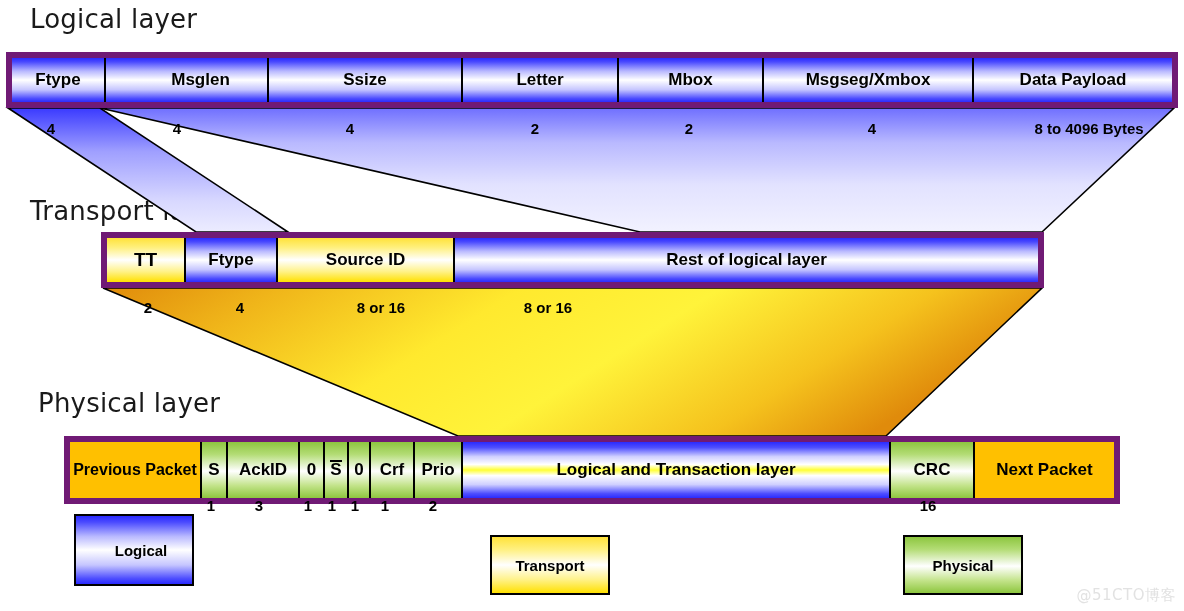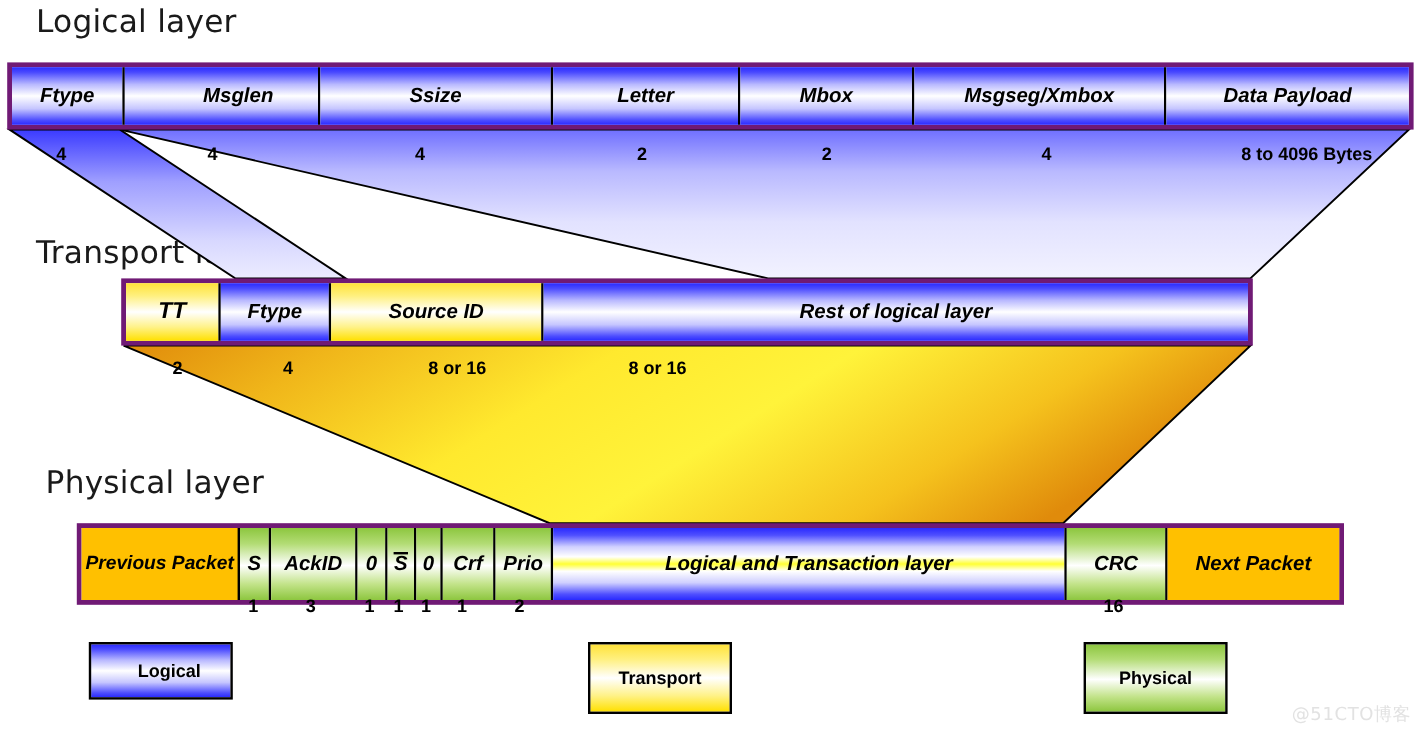--- a/index.html
+++ b/index.html
@@ -10,21 +10,21 @@
   
   .layer-title{position:absolute;font-family:"DejaVu Sans",sans-serif;
       font-size:26px;font-weight:400;color:#1a1a1a;white-space:nowrap;
       letter-spacing:.2px;}
 
   
   #connectors{position:absolute;left:0;top:0;width:1184px;height:611px;z-index:1;}
 
   
   .bar{position:absolute;z-index:3;display:flex;box-sizing:border-box;
-       border:4px solid #701a75;font-style:italic;}
+       border:6px solid #701a75;}
   .cell{position:relative;box-sizing:border-box;display:flex;
         align-items:center;justify-content:center;text-align:center;
         font-weight:bold;color:#000;line-height:1.04;
         border-right:2px solid #000;overflow:hidden;}
   .cell:last-child{border-right:none;}
 
   
   .g-blue{background:linear-gradient(to bottom,
       #2a2aff 0%, #4a4aff 9%, #b9b9ff 30%, #ffffff 50%,
       #c6c6ff 72%, #4d4dff 92%, #2a2aff 100%);}
@@ -145,21 +145,21 @@
 
   <div class="size-label" style="left:186px;top:497px;width:50px;">1</div>
   <div class="size-label" style="left:234px;top:497px;width:50px;">3</div>
   <div class="size-label" style="left:283px;top:497px;width:50px;">1</div>
   <div class="size-label" style="left:307px;top:497px;width:50px;">1</div>
   <div class="size-label" style="left:330px;top:497px;width:50px;">1</div>
   <div class="size-label" style="left:360px;top:497px;width:50px;">1</div>
   <div class="size-label" style="left:408px;top:497px;width:50px;">2</div>
   <div class="size-label" style="left:903px;top:497px;width:50px;">16</div>
 
-  <div class="legend-box g-blue" style="left:74px;top:535px;width:120px;height:48px;padding-left:14px;">
+  <div class="legend-box g-blue" style="left:74px;top:514px;width:120px;height:72px;padding-left:14px;">
     <span>Logical</span>
   </div>
   <div class="legend-box g-yellow" style="left:490px;top:535px;width:120px;height:60px;">
     <span>Transport</span>
   </div>
   <div class="legend-box g-green" style="left:903px;top:535px;width:120px;height:60px;">
     <span>Physical</span>
   </div>
 
   <div id="watermark">@51CTO博客</div>

